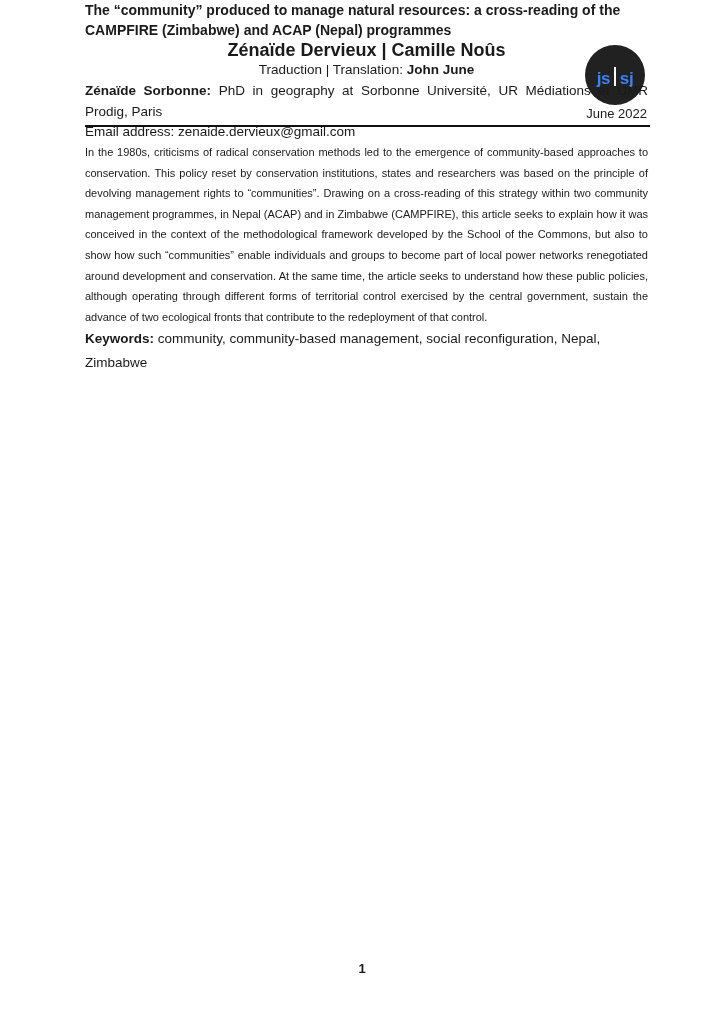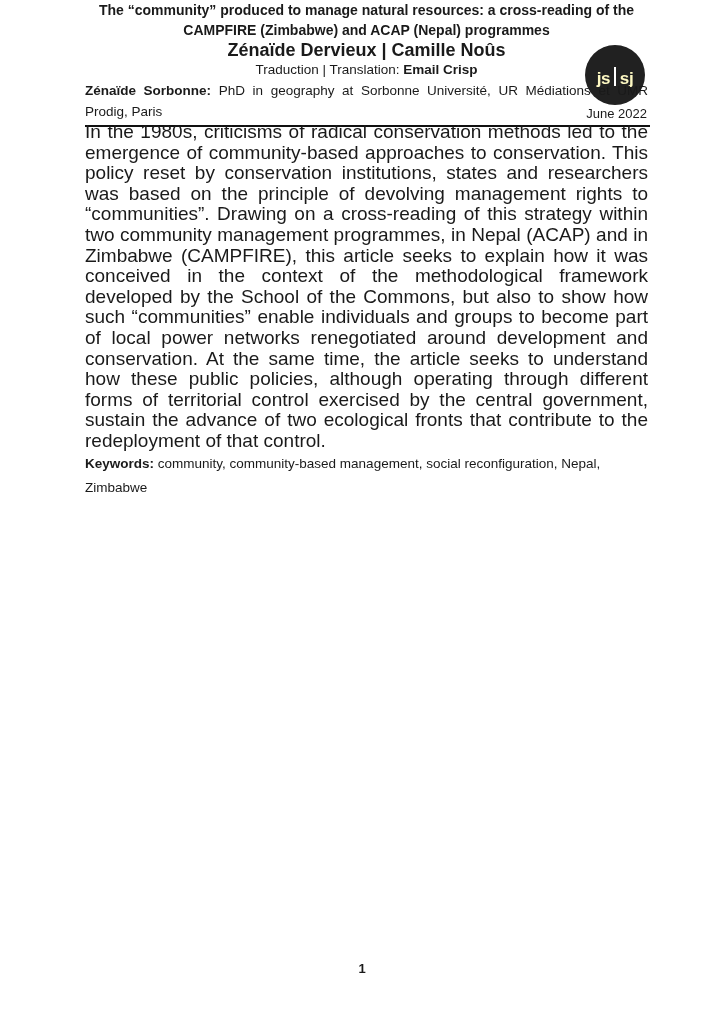--- a/index.html
+++ b/index.html
@@ -23,21 +23,21 @@
     background: #212121;
     display: flex;
     align-items: center;
     justify-content: center;
   }
   .logo-inner {
     display: flex;
     align-items: center;
     gap: 4px;
     padding-top: 7px;
-    color: #fef9c3;
+    color: #3b82f6;
     font-weight: bold;
     font-size: 17px;
     letter-spacing: -0.3px;
   }
   .logo-divider {
     width: 1.5px;
     height: 19px;
     background: #ffffff;
     margin-bottom: 5px;
   }
@@ -62,21 +62,20 @@
     position: absolute;
     left: 85px;
     right: 76px;
     top: 0;
   }
   .content p { margin: 0; }
   .title {
     margin-top: 168px;
     font-size: 14px;
     font-weight: bold;
-    text-align: center;
     line-height: 20px;
   }
   .byline {
     margin-top: 34px;
     font-size: 18px;
     font-weight: bold;
     text-align: center;
     line-height: 20px;
   }
   .translation {
@@ -99,21 +98,21 @@
   .bio-2 { margin-top: 11px; }
   .email-2 { margin-top: 10px; }
   .abstract-heading {
     margin-top: 47px;
     font-size: 13.5px;
     font-weight: bold;
     line-height: 20px;
   }
   .abstract-body {
     margin-top: 13px;
-    font-size: 19px;
+    font-size: 11px;
     line-height: 20.6px;
     text-align: justify;
   }
   .keywords {
     margin-top: 9px;
     font-size: 13.5px;
     line-height: 24px;
   }
   .b { font-weight: bold; }
   .page-number {
@@ -140,24 +139,25 @@
   </div>
   <div class="date">June 2022</div>
   <div class="rule"></div>
 
   <div class="content">
 
     <p class="title">The “community” produced to manage natural resources: a cross-reading of the CAMPFIRE (Zimbabwe) and ACAP (Nepal) programmes</p>
 
     <p class="byline">Zénaïde Dervieux | Camille Noûs</p>
 
-    <p class="translation"><span>Traduction | Translation:</span> <span class="b">Email Crisp</span></p>
+    <p class="translation"><span>Traduction | Translation:</span> <span class="b">John June</span></p>
 
     <p class="bio bio-1"><span class="b">Zénaïde Sorbonne:</span> <span>PhD in geography at Sorbonne Université, UR Médiations et UMR Prodig, Paris</span></p>
 
+    <p class="email email-1"><span>Email address:</span> <span>zenaide.dervieux@gmail.com</span></p>
 
 
 
 
     <p class="abstract-body">In the 1980s, criticisms of radical conservation methods led to the emergence of community-based approaches to conservation. This policy reset by conservation institutions, states and researchers was based on the principle of devolving management rights to “communities”. Drawing on a cross-reading of this strategy within two community management programmes, in Nepal (ACAP) and in Zimbabwe (CAMPFIRE), this article seeks to explain how it was conceived in the context of the methodological framework developed by the School of the Commons, but also to show how such “communities” enable individuals and groups to become part of local power networks renegotiated around development and conservation. At the same time, the article seeks to understand how these public policies, although operating through different forms of territorial control exercised by the central government, sustain the advance of two ecological fronts that contribute to the redeployment of that control.</p>
 
     <p class="keywords"><span class="b">Keywords:</span> <span>community, community-based management, social reconfiguration, Nepal, Zimbabwe</span></p>
 
   </div>
 

